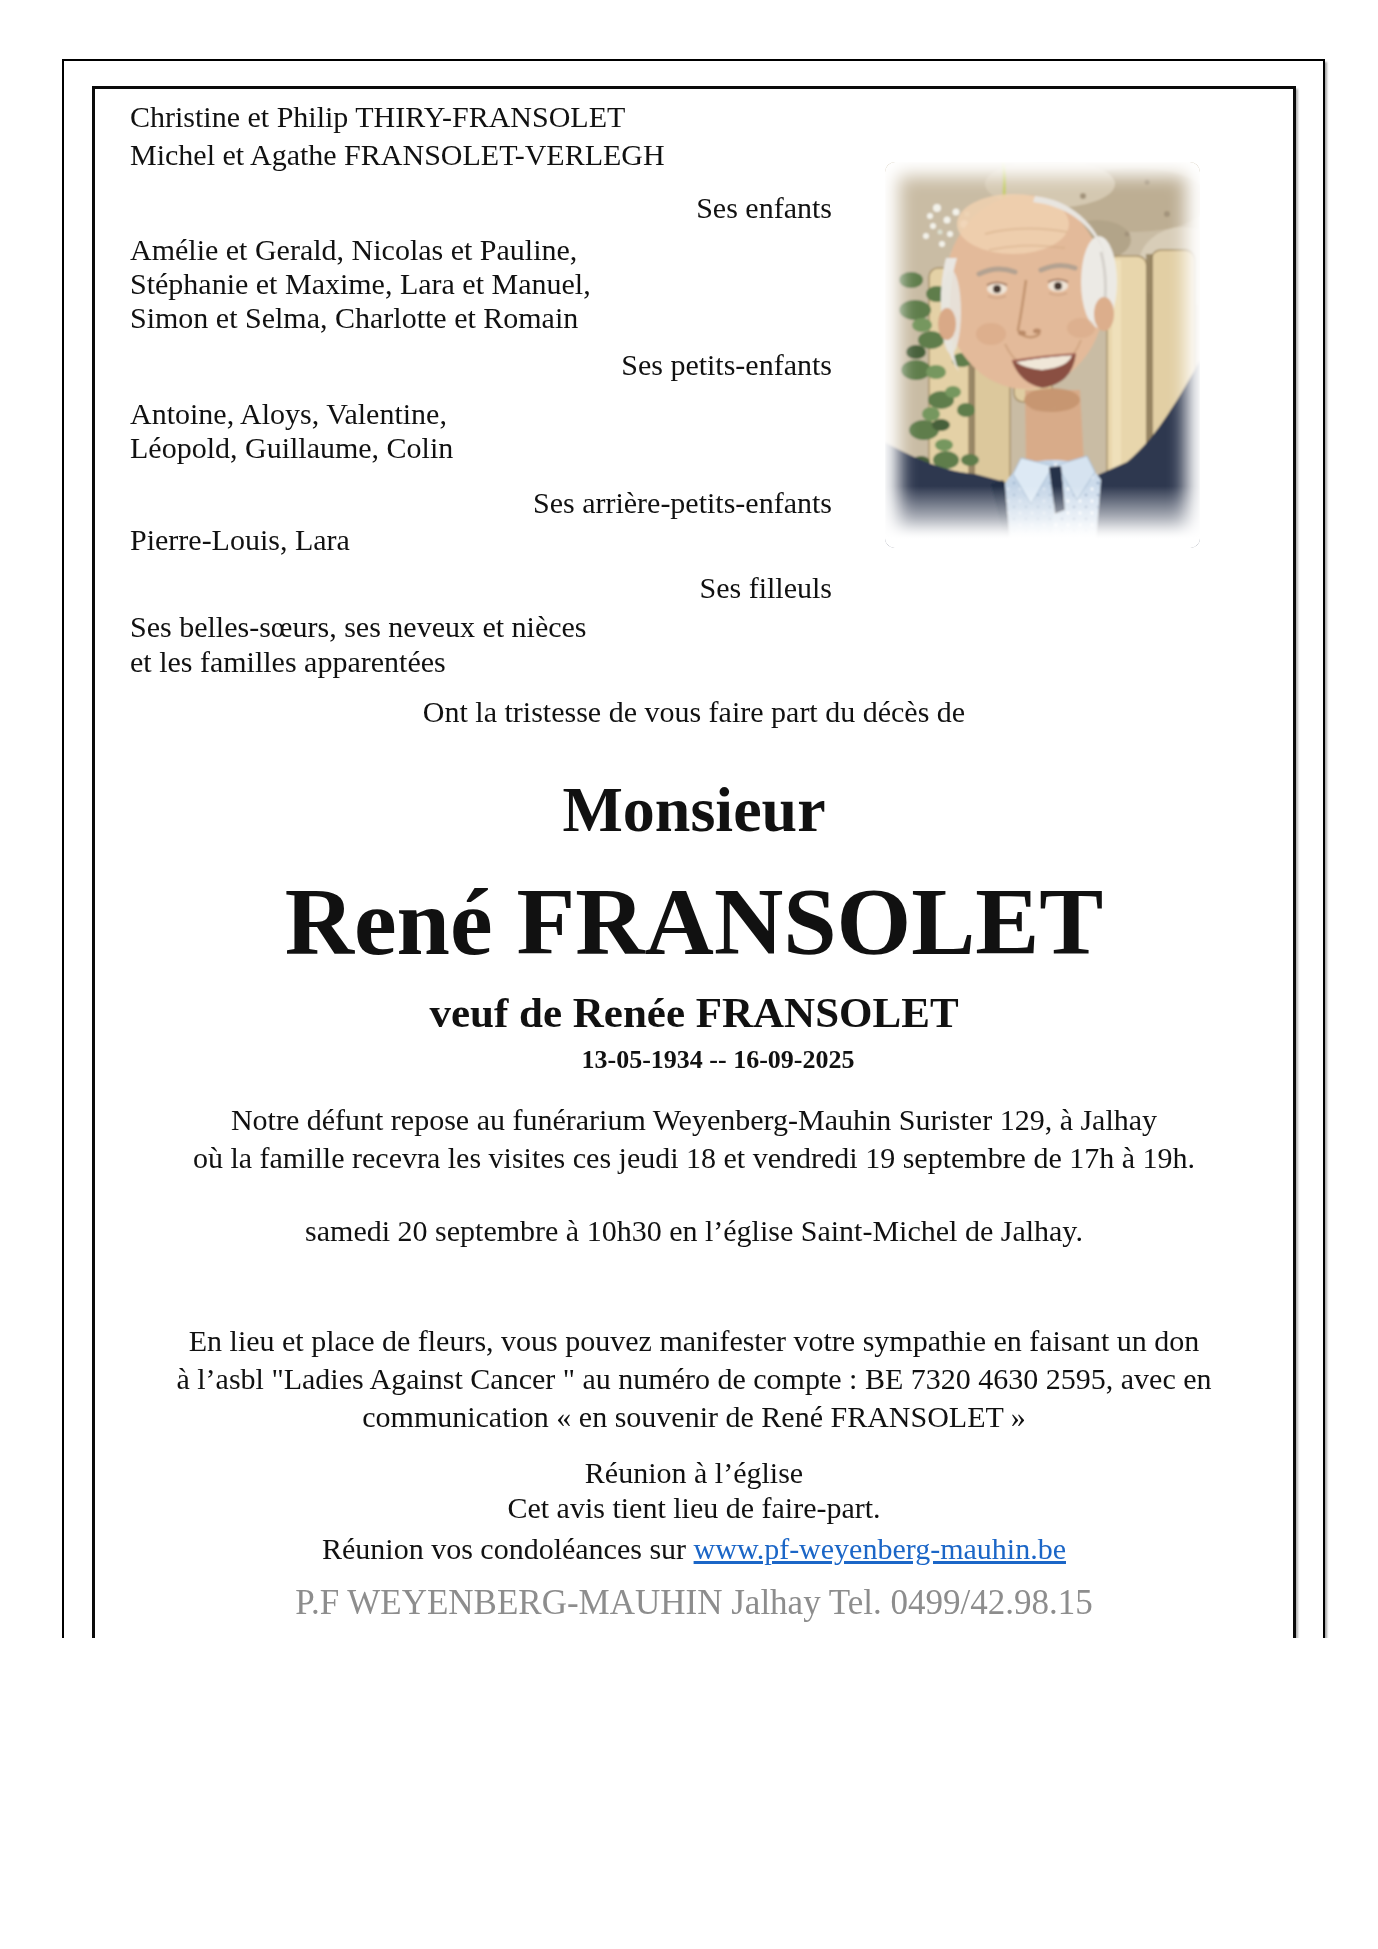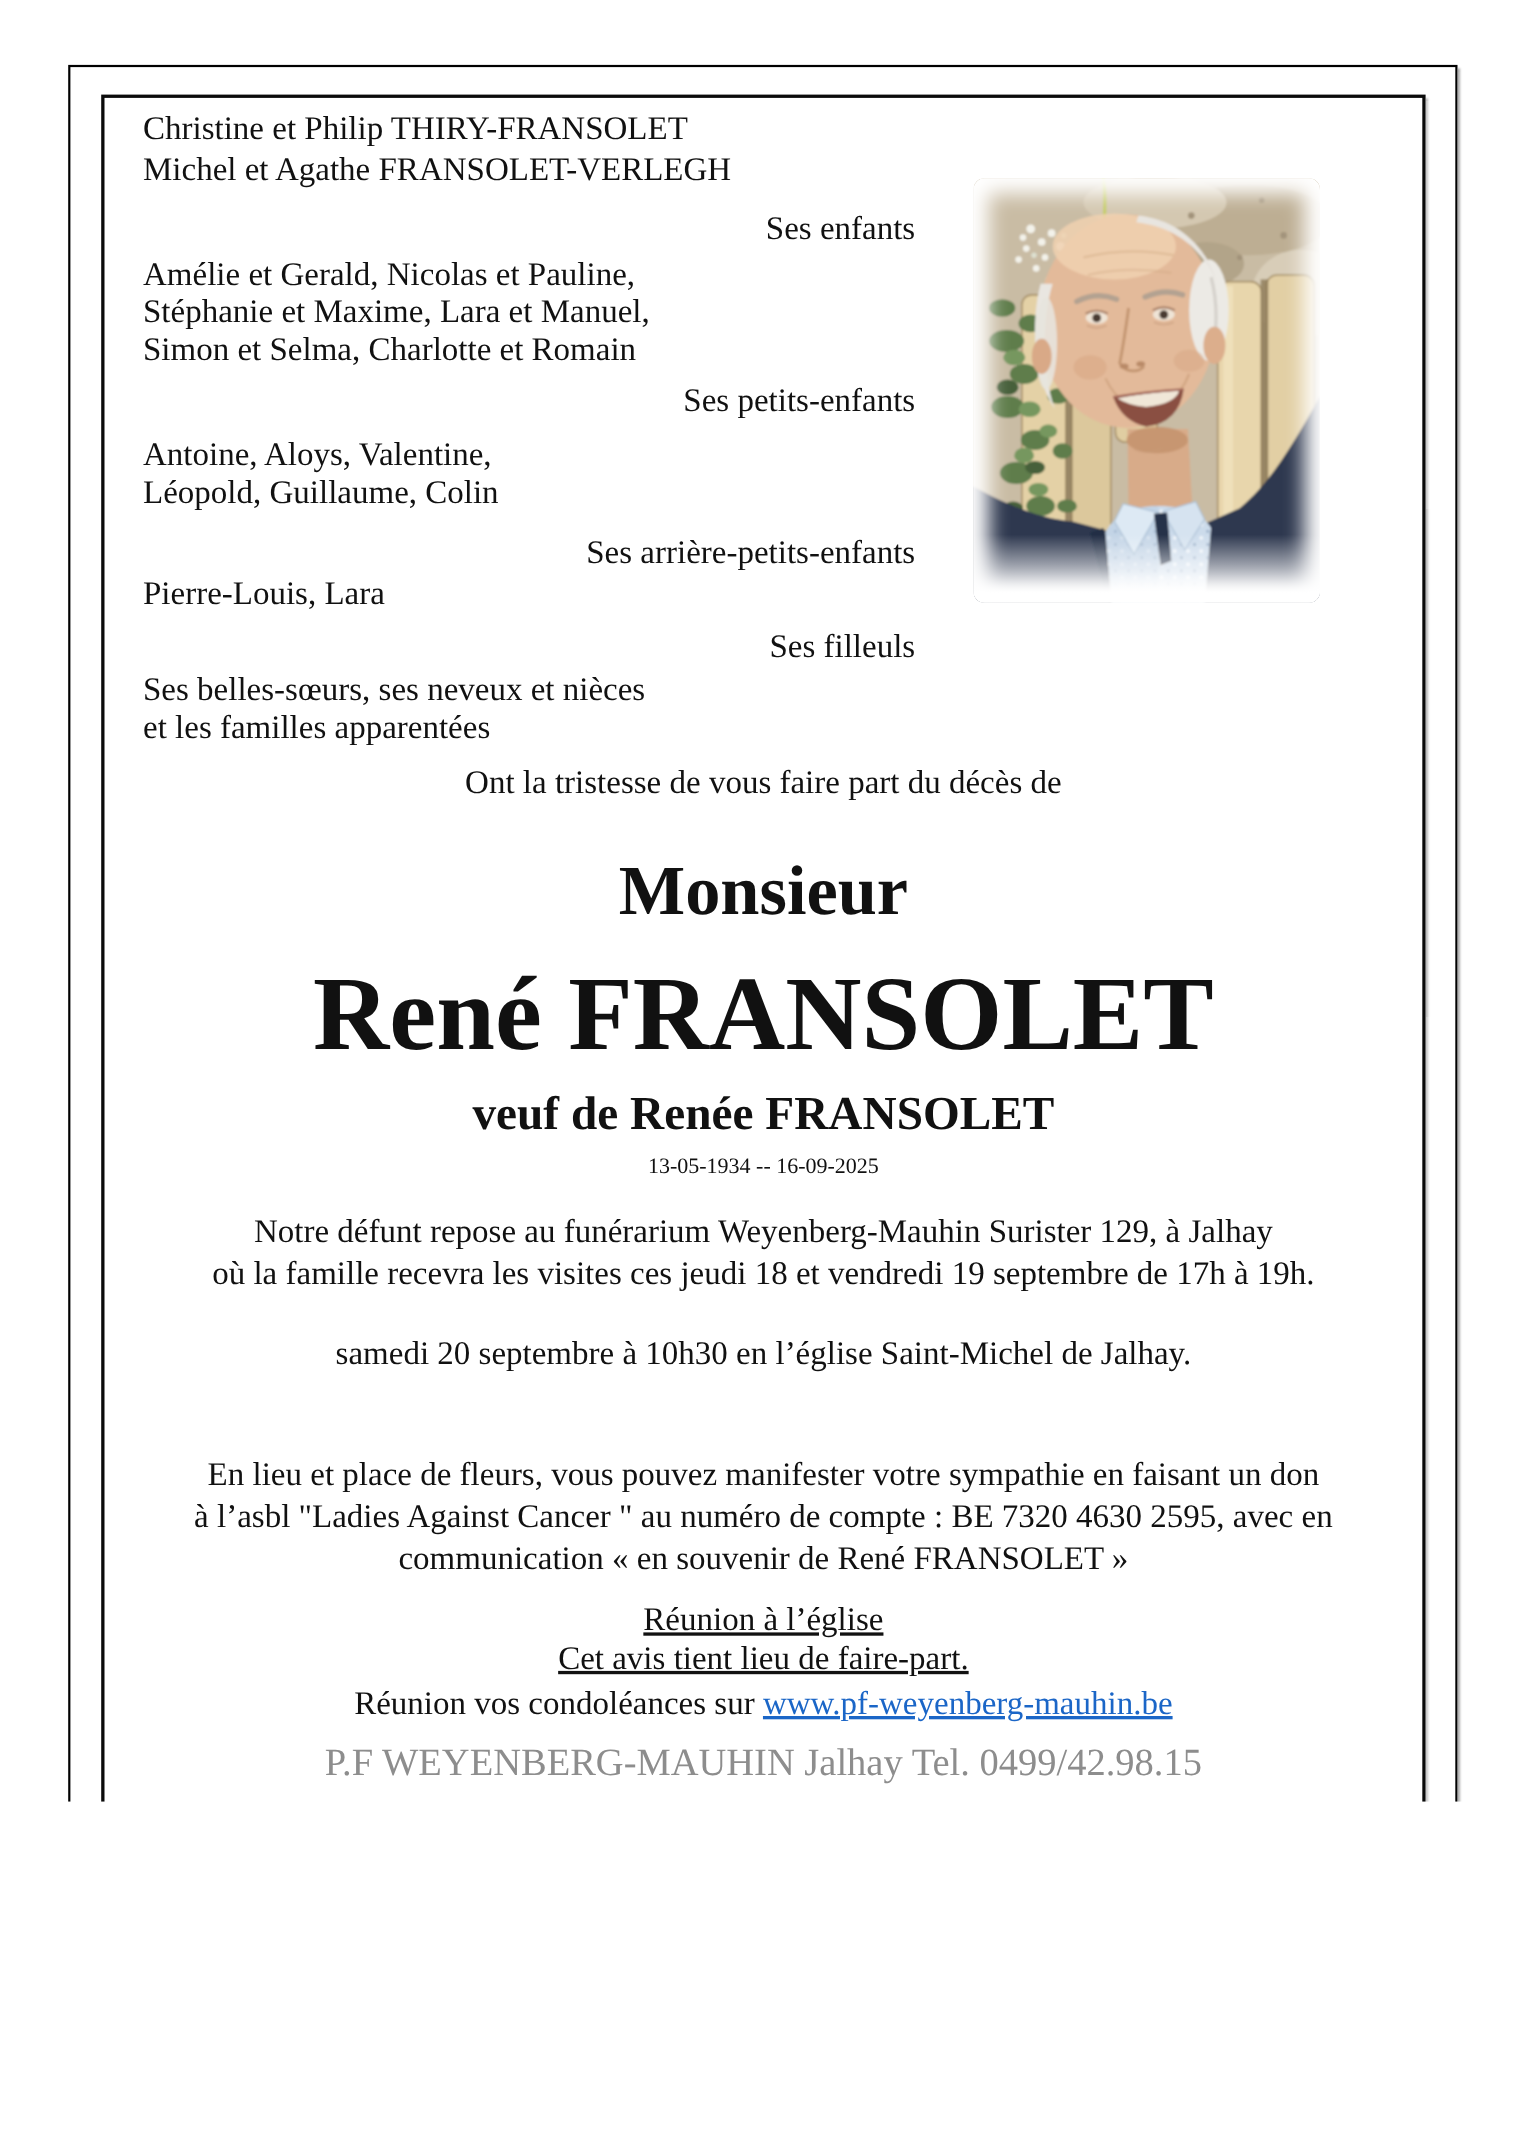--- a/index.html
+++ b/index.html
@@ -23,26 +23,26 @@
   }
   .abs{position:absolute;}
   .names{left:130px;font-size:30px;line-height:34px;white-space:nowrap;}
   .parents{left:130px;top:98px;font-size:30px;line-height:38px;white-space:nowrap;}
   .label{left:130px;width:702px;text-align:right;font-size:30px;line-height:34px;white-space:nowrap;}
   .centered{left:92px;width:1204px;text-align:center;}
   .intro{top:693px;font-size:30px;line-height:38px;}
   .title-monsieur{top:770px;font-size:64px;line-height:80px;font-weight:bold;}
   .title-name{top:869px;font-size:96px;line-height:106px;font-weight:bold;}
   .subtitle-veuf{top:988px;font-size:43px;line-height:50px;font-weight:bold;}
-  .dates{top:1045px;font-size:20px;line-height:30px;font-weight:normal;}
+  .dates{top:1045px;font-size:26px;line-height:30px;font-weight:bold;padding-left:24px;}
   .para{font-size:30px;line-height:38px;}
   .p1{top:1101px;}
   .p2{top:1212px;}
   .p3{top:1322px;}
-  .notes{top:1455px;font-size:30px;line-height:35px;text-decoration:underline;}
+  .notes{top:1455px;font-size:30px;line-height:35px;}
   .condolences{top:1530px;font-size:30px;line-height:38px;}
   .footer{top:1582px;font-size:35px;line-height:42px;color:#8d8d8d;}
   .link{text-decoration:underline;}
   .photo{
     position:absolute;left:885px;top:162px;width:315px;height:386px;
     border-radius:10px;overflow:hidden;
   }
   .photo svg{display:block;}
   .photo .feather{
     position:absolute;inset:0;border-radius:10px;

